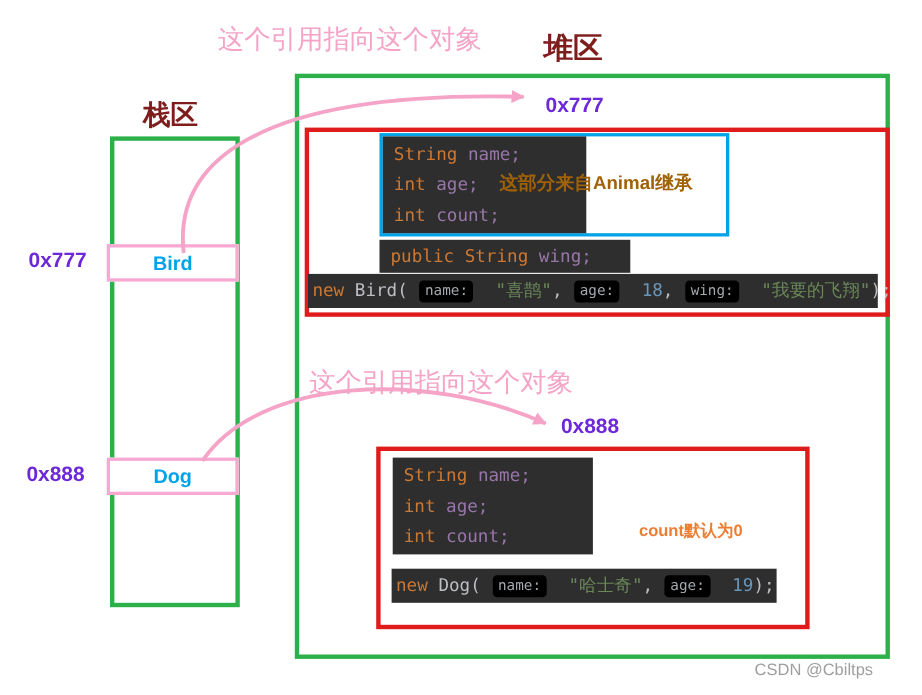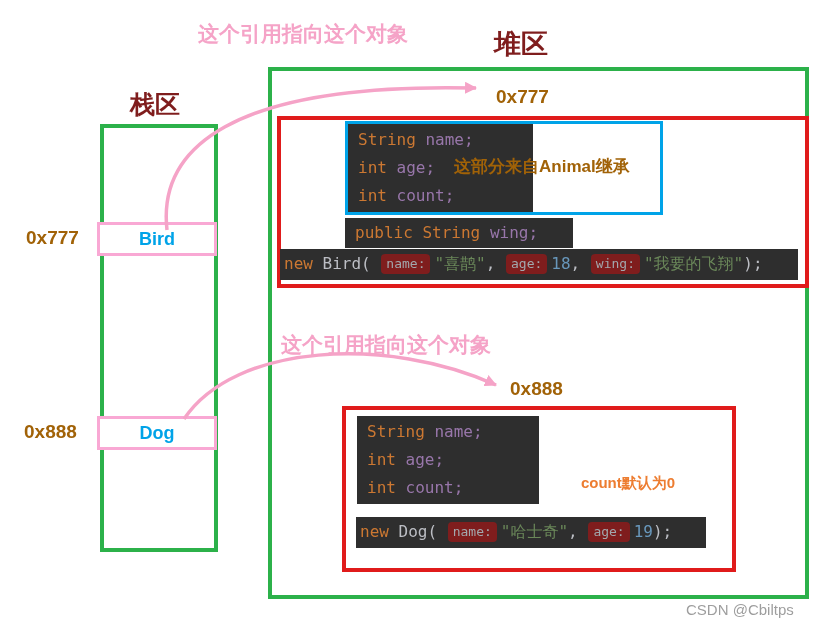--- a/index.html
+++ b/index.html
@@ -5,29 +5,29 @@
   html,body{margin:0;padding:0;background:#ffffff;}
   body{font-family:"Liberation Sans", sans-serif;}
   .canvas{position:relative;width:838px;height:632px;background:#ffffff;overflow:hidden;}
 
   .abs{position:absolute;}
 
   .title{color:#7f1d1d;font-weight:bold;}
   .heap-title{left:494px;top:26px;font-size:27px;}
   .stack-title{left:130px;top:88px;font-size:25px;}
 
-  .pink-note{color:#F5A3C7;font-weight:bold;font-size:21px;white-space:nowrap;}
+  .pink-note{color:#F5A3C7;font-weight:normal;font-size:24px;white-space:nowrap;}
   .pink-note-1{left:198px;top:20px;}
   .pink-note-2{left:281px;top:331px;}
 
   .green-rect{border:4px solid #2CB14A;background:transparent;}
   .stack-rect{left:100px;top:124px;width:110px;height:420px;}
   .heap-rect{left:268px;top:67px;width:533px;height:524px;}
 
-  .addr{color:#a16207;font-weight:bold;font-size:19px;white-space:nowrap;}
+  .addr{color:#6d28d9;font-weight:bold;font-size:19px;white-space:nowrap;}
   .heap-addr-bird{left:496px;top:86px;}
   .heap-addr-dog{left:510px;top:378px;}
   .stack-addr-bird{left:26px;top:227px;}
   .stack-addr-dog{left:24px;top:421px;}
 
   .red-box{border:4px solid #E01B1B;}
   .bird-box{left:277px;top:116px;width:524px;height:164px;background:transparent;}
   .dog-box{left:342px;top:406px;width:386px;height:158px;background:transparent;}
 
   .stack-cell{border:3px solid #f9a8d4;background:#ffffff;display:flex;align-items:center;justify-content:center;
@@ -45,21 +45,21 @@
   .wing-block{left:345px;top:218px;width:228px;height:30px;padding:1px 0 0 10px;}
   .ctor-line{height:31px;padding:1px 0 0 4px;}
   .bird-ctor{left:280px;top:249px;width:518px;}
   .dog-ctor{left:356px;top:517px;width:350px;}
 
   .tk-kw{color:#CC7832;}
   .tk-id{color:#9876AA;}
   .tk-pl{color:#BCBEC4;}
   .tk-str{color:#6A8759;}
   .tk-num{color:#6897BB;}
-  .tk-hint{display:inline-block;background:#7f1d1d;color:#A2A8AD;border-radius:4px;padding:0 5px;margin:0 4px 0 1px;
+  .tk-hint{display:inline-block;background:#000000;color:#A2A8AD;border-radius:4px;padding:0 5px;margin:0 20px 0 1px;
            font-size:13px;line-height:20px;vertical-align:1px;}
 
   .count-note{left:553px;top:474px;width:150px;text-align:center;color:#ED7D31;font-weight:bold;font-size:15px;line-height:18px;}
 
   .watermark{left:686px;top:601px;color:#9E9E9E;font-size:15px;white-space:nowrap;}
 
   .arrow-layer{position:absolute;left:0;top:0;width:838px;height:632px;pointer-events:none;z-index:5;}
 </style>
 </head>
 <body>

